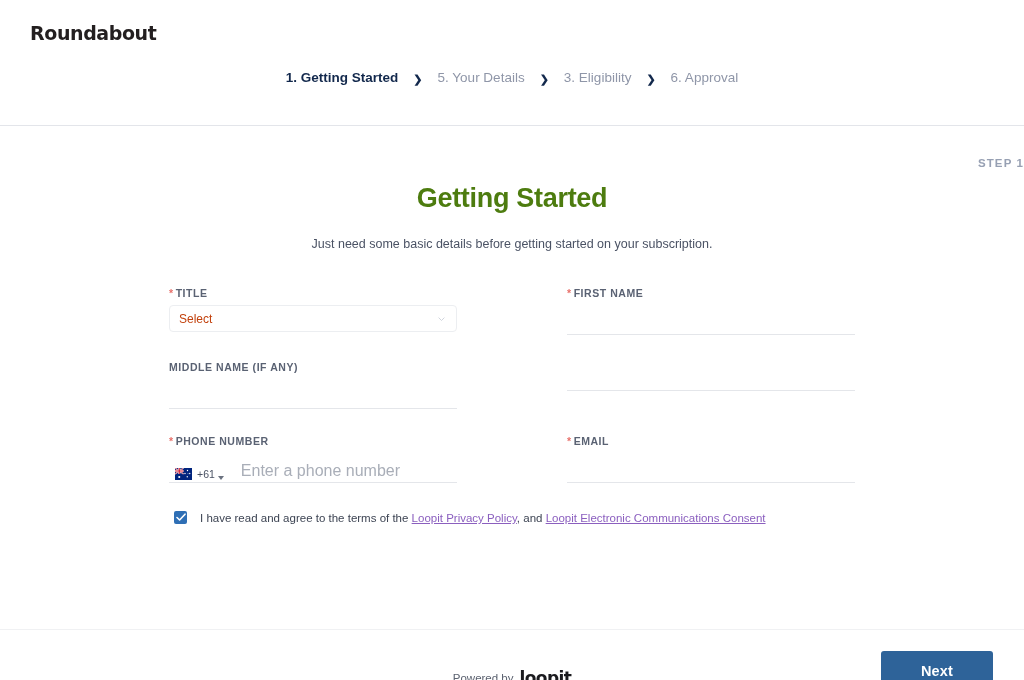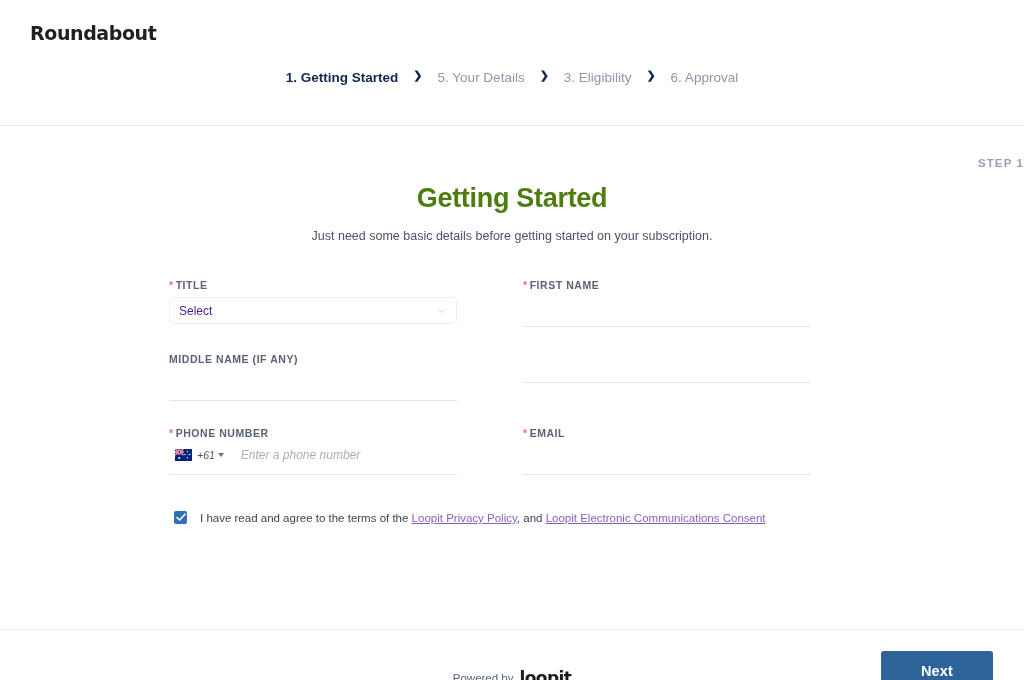--- a/index.html
+++ b/index.html
@@ -31,21 +31,21 @@
     color: #231f20;
     font-family: "DejaVu Sans", sans-serif;
     text-align: center;
   }
   .steps {
     position: absolute;
     left: 0; right: 0;
     top: 70px;
     display: flex;
     justify-content: center;
-    align-items: flex-start;
+    align-items: flex-end;
     gap: 0px;
     font-size: 13.5px;
   }
   .step {
     color: #8f96a8;
     white-space: nowrap;
     padding: 0 2px;
   }
   .step.active {
     color: #12284c;
@@ -77,32 +77,32 @@
   .page-title {
     text-align: center;
     margin-top: 14px;
     font-size: 27px;
     font-weight: bold;
     color: #4d7c0f;
     letter-spacing: -0.3px;
   }
   .subtitle {
     text-align: center;
-    margin-top: 15px;
+    margin-top: 23px;
     font-size: 12.5px;
     color: #4a5264;
   }
 
   
   .form-wrap {
     width: 686px;
     margin: 36px auto 0 auto;
     display: flex;
     flex-wrap: wrap;
-    column-gap: 66px;
+    column-gap: 110px;
   }
   .field {
     width: 288px;
     margin-bottom: 26px;
   }
   .field-label {
     font-size: 10.5px;
     font-weight: bold;
     letter-spacing: 0.55px;
     color: #5a6273;
@@ -121,21 +121,21 @@
     border: 1px solid #eceef1;
     border-radius: 4px;
     background: #fff;
     display: flex;
     align-items: center;
     padding: 0 9px;
     position: relative;
   }
   .select-placeholder {
     font-size: 12px;
-    color: #4c1d95;
+    color: #c2410c;
   }
   .chev-down {
     position: absolute;
     right: 10px;
     top: 50%;
     transform: translateY(-50%);
     width: 9px;
     height: 9px;
   }
 
@@ -150,23 +150,22 @@
   .u-input .val {
     font-size: 12.5px;
     color: #333;
   }
 
   
   .phone-row {
     height: 30px;
     border-bottom: 1px solid #e4e6ea;
     display: flex;
-    align-items: center;
-    padding-bottom: 10px;
-    font-style: italic;
+    align-items: flex-end;
+    padding-bottom: 2px;
   }
   .flag {
     width: 17px;
     height: 12px;
     margin-left: 6px;
     display: block;
     flex: 0 0 auto;
   }
   .dial {
     font-size: 10.5px;
@@ -174,29 +173,29 @@
     margin-left: 5px;
   }
   .caret {
     width: 0; height: 0;
     border-left: 3.5px solid transparent;
     border-right: 3.5px solid transparent;
     border-top: 4px solid #6b7280;
     margin-left: 3px;
   }
   .phone-placeholder {
-    font-size: 12px;
+    font-size: 16px;
     color: #a9aeb8;
     margin-left: 17px;
   }
 
   
   .consent {
     width: 686px;
-    margin: 10px auto 0 auto;
+    margin: 2px auto 0 auto;
     display: flex;
     align-items: flex-end;
   }
   .checkbox {
     width: 13px;
     height: 13px;
     background: #2f6fb5;
     border-radius: 2px;
     flex: 0 0 auto;
     margin-left: 5px;

